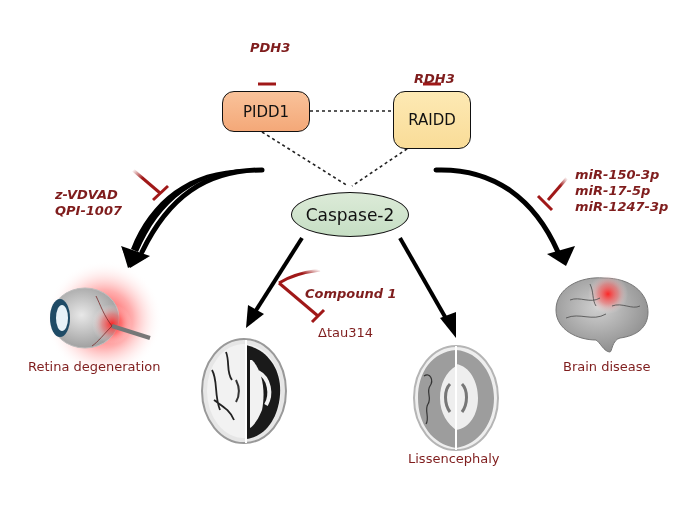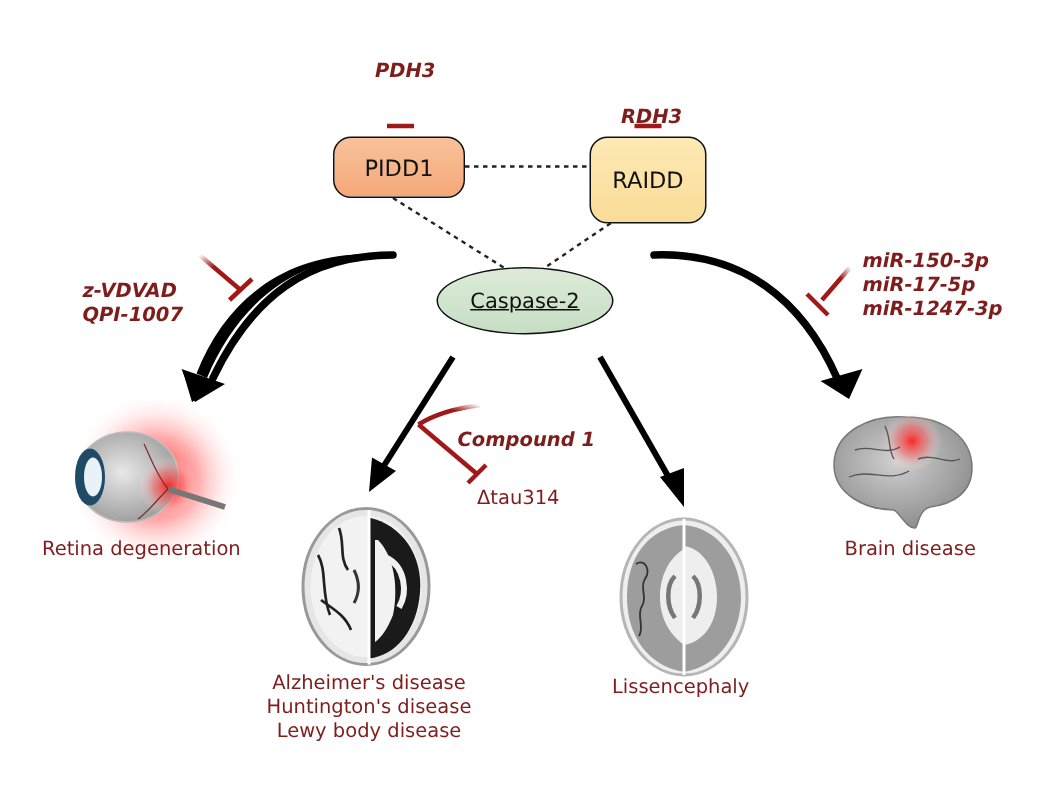--- a/index.html
+++ b/index.html
@@ -22,21 +22,21 @@
   .node {
     position: absolute;
     display: flex; align-items: center; justify-content: center;
     font-family: "DejaVu Sans", sans-serif;
     font-size: 15px; color: #111;
     border: 1.6px solid #111;
     box-sizing: border-box;
   }
   #pidd1 { left: 222px; top: 91px; width: 88px; height: 41px; border-radius: 12px; background: linear-gradient(#f9c29a, #f4a878); }
   #raidd { left: 393px; top: 91px; width: 78px; height: 58px; border-radius: 12px; background: linear-gradient(#fde9b4, #f9dc98); }
-  #casp2 { left: 291px; top: 178px; width: 118px; height: 45px; border-radius: 50%; background: linear-gradient(#dcebd8, #c6dec4); font-size: 14px; text-decoration: underline; }
+  #casp2 { left: 291px; top: 192px; width: 118px; height: 45px; border-radius: 50%; background: linear-gradient(#dcebd8, #c6dec4); font-size: 17px; }
   .multiline { line-height: 16px; }
   .center { text-align: center; }
 </style>
 </head>
 <body>
 
 <div id="canvas">
 
   <svg class="layer" width="700" height="525" viewBox="0 0 700 525">
     <defs>
@@ -170,21 +170,16 @@
     <div>miR-150-3p</div>
     <div>miR-17-5p</div>
     <div>miR-1247-3p</div>
   </div>
 
   <div class="label italic" style="left:305px; top:251px;margin-top:35px;">Compound 1</div>
   <div class="label plain" style="left:318px; top:325px;">Δtau314</div>
 
   <div class="label plain" style="left:28px; top:359px;">Retina degeneration</div>
 
-  <div class="label plain multiline center" style="left:166px; top:448px; width:160px;">
-    <div>Alzheimer's disease</div>
-    <div>Huntington's disease</div>
-    <div>Lewy body disease</div>
-  </div>
 
   <div class="label plain" style="left:408px; top:451px;text-align:center;">Lissencephaly</div>
   <div class="label plain" style="left:563px; top:359px;">Brain disease</div>
 </div>
 
 </body></html>

